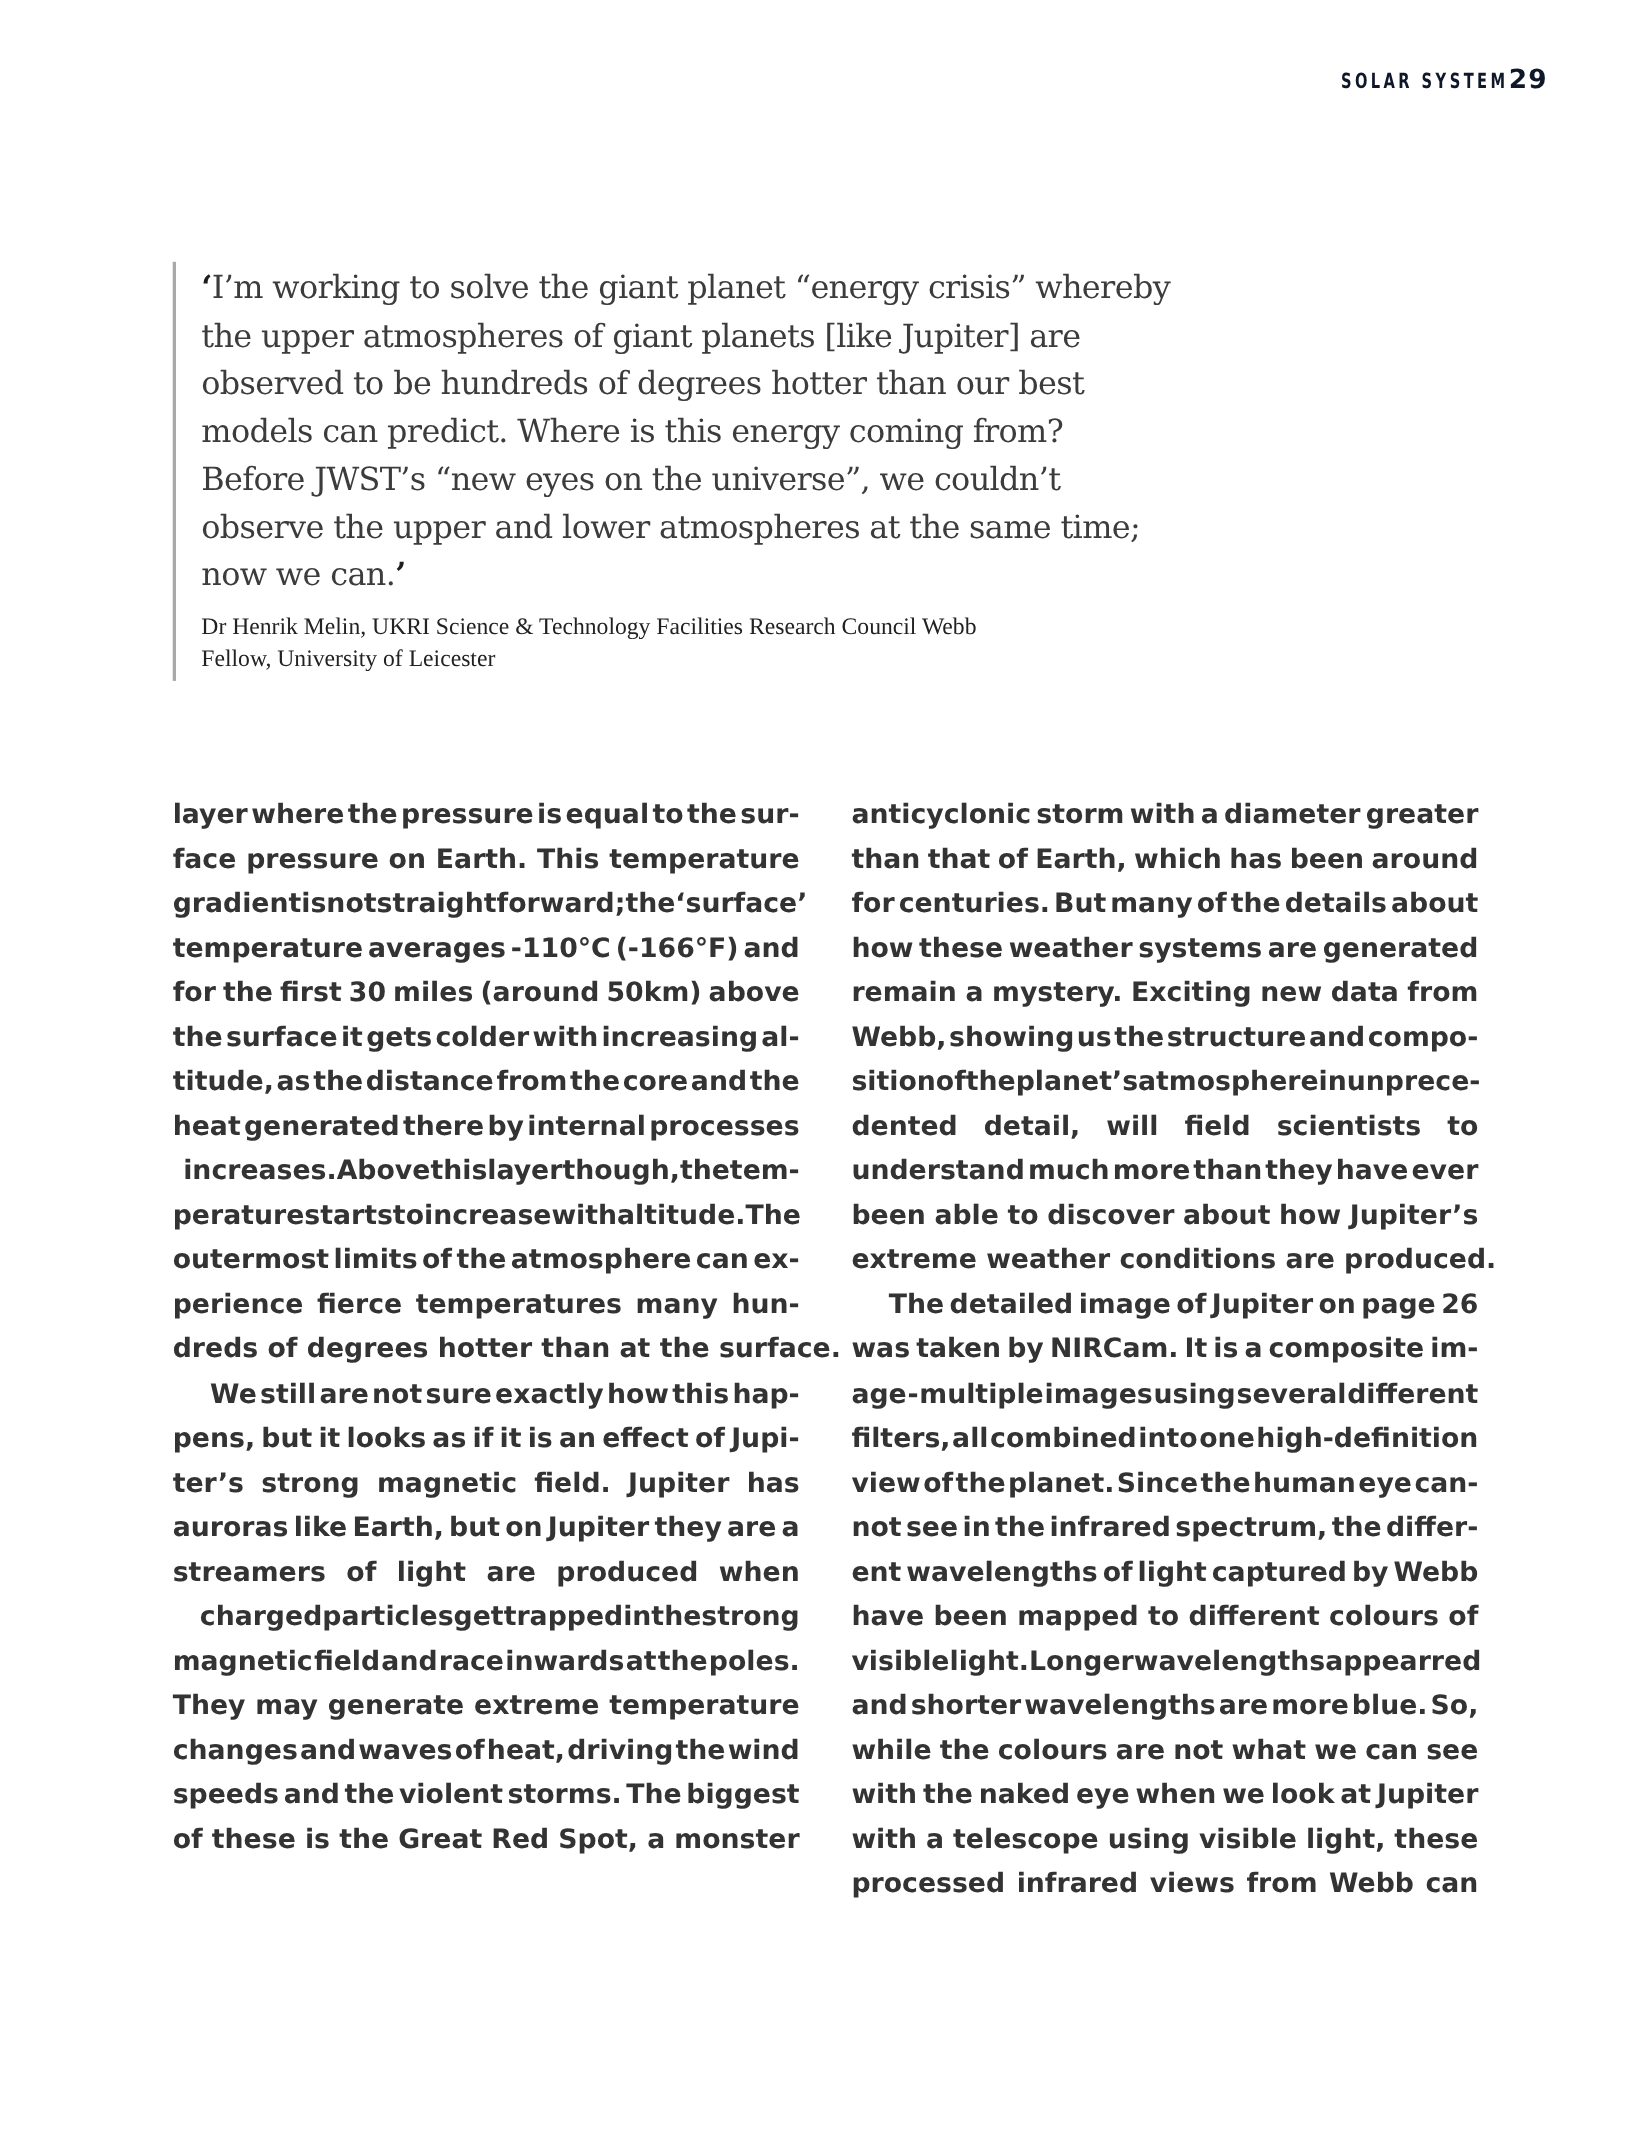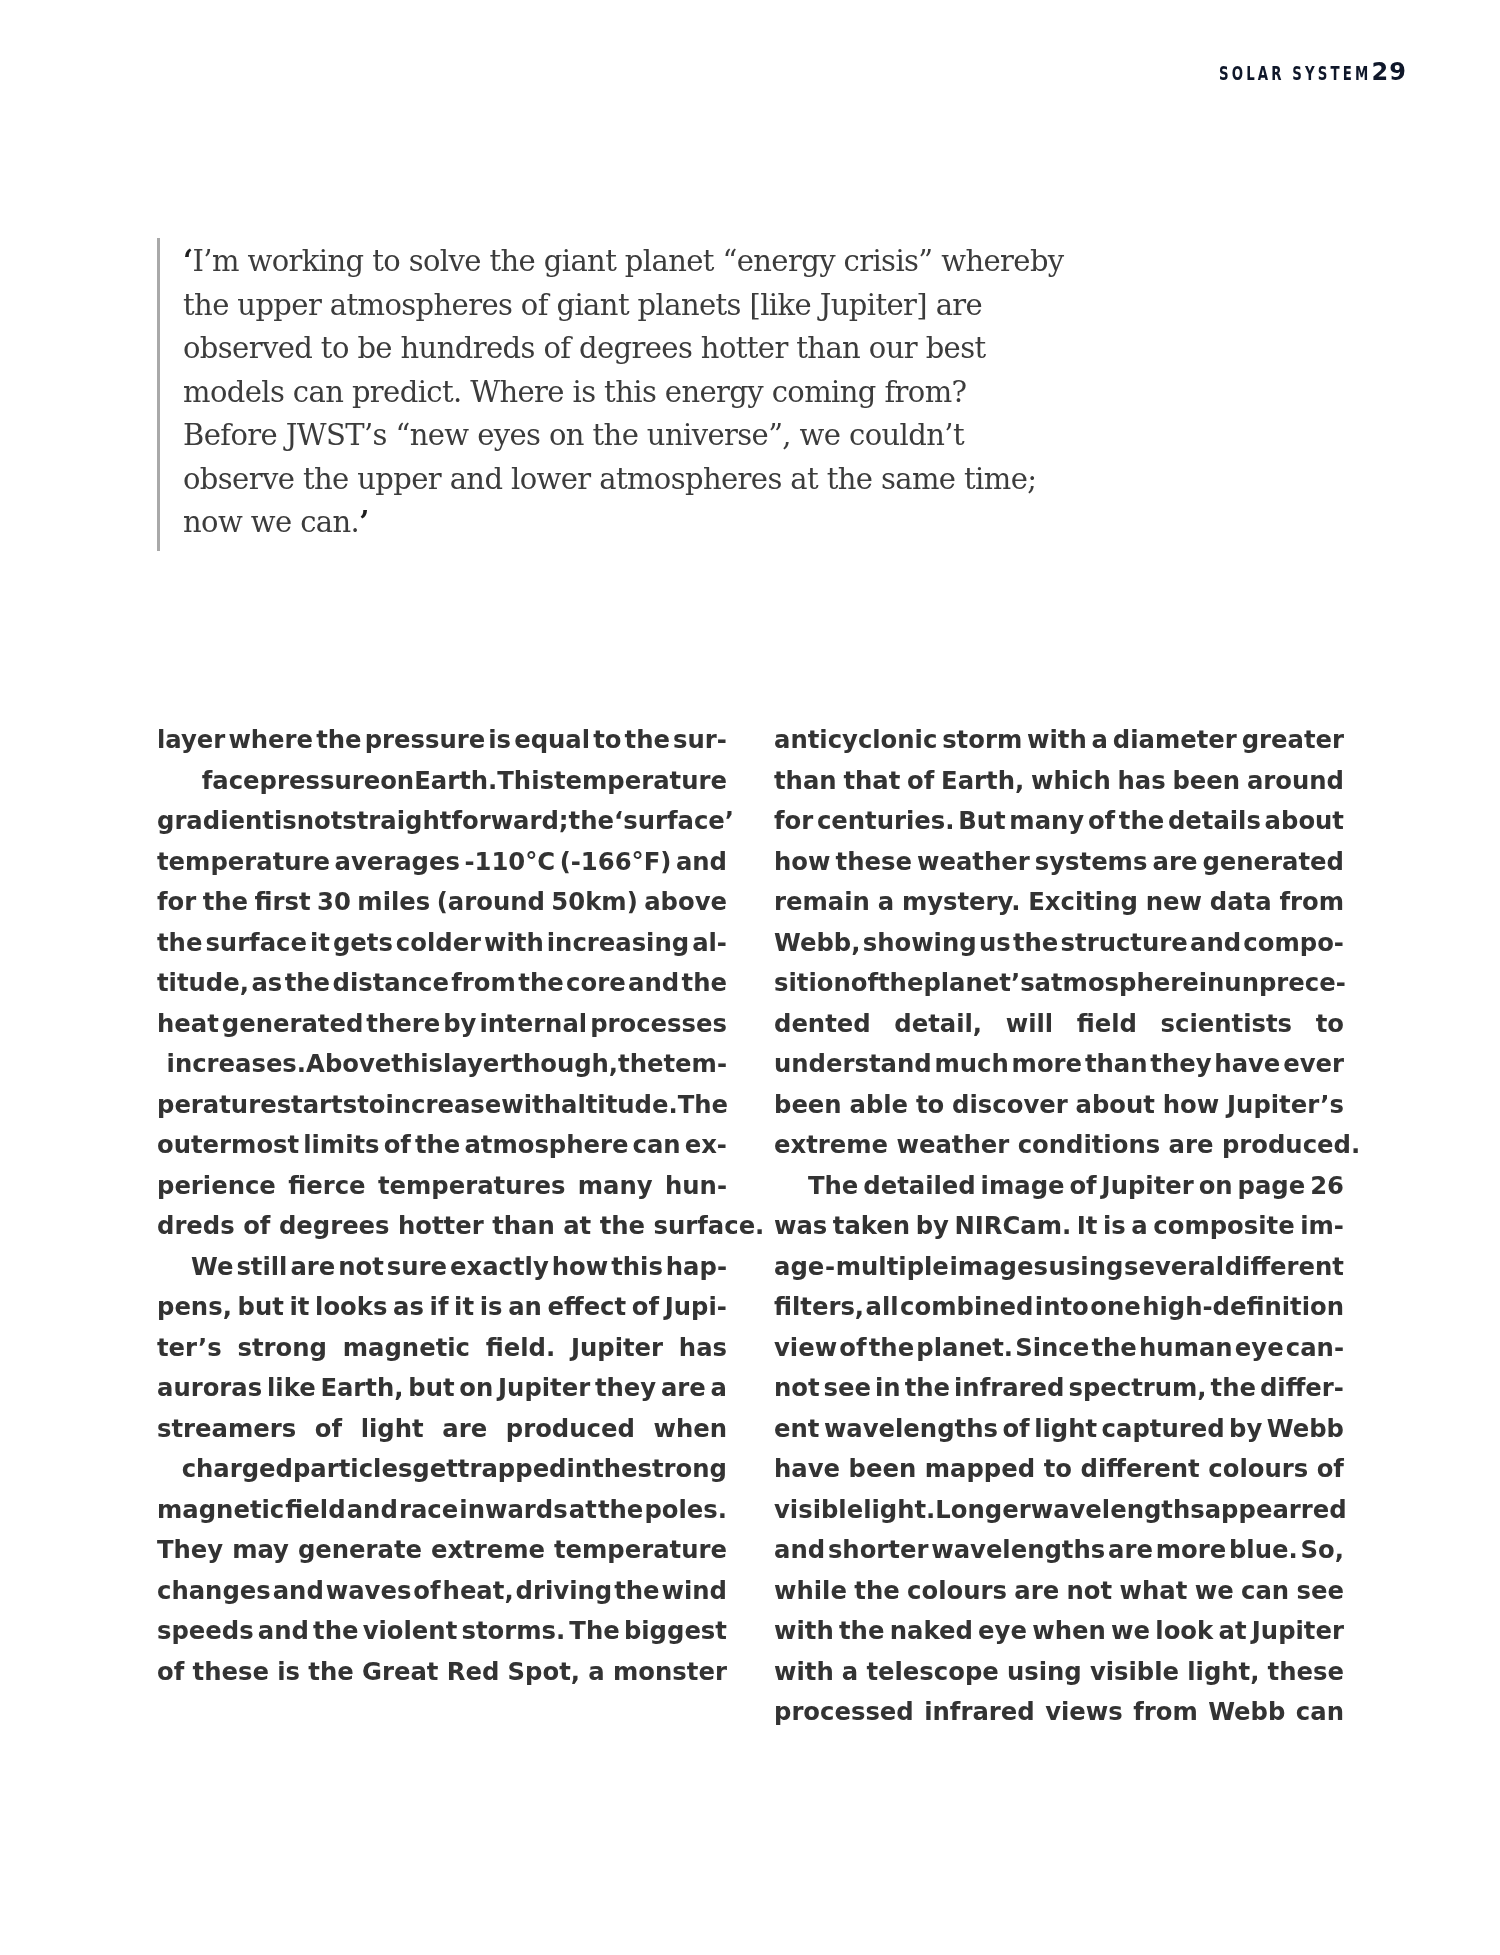--- a/index.html
+++ b/index.html
@@ -51,36 +51,38 @@
 </div>
 
 <div class="pullquote">
   <p class="quote-text"><span class="quote-mark">‘</span><span>I’m working to solve the giant planet “energy crisis” whereby</span>
 <span>the upper atmospheres of giant planets [like Jupiter] are</span>
 <span>observed to be hundreds of degrees hotter than our best</span>
 <span>models can predict. Where is this energy coming from?</span>
 <span>Before JWST’s “new eyes on the universe”, we couldn’t</span>
 <span>observe the upper and lower atmospheres at the same time;</span>
 <span>now we can.</span><span class="quote-mark">’</span></p>
+  <div class="attribution"><span>Dr Henrik Melin, UKRI Science &amp; Technology Facilities Research Council Webb</span>
+<span>Fellow, University of Leicester</span></div>
 </div>
 
 <div class="columns">
   <div class="col" id="col0">
       <span class="line" style="display: flex; justify-content: space-between;">
         <span>layer</span>
         <span>where</span>
         <span>the</span>
         <span>pressure</span>
         <span>is</span>
         <span>equal</span>
         <span>to</span>
         <span>the</span>
         <span>sur-</span>
       </span>
-      <span class="line" style="display: flex; justify-content: flex-end;">
+      <span class="line" style="display: flex; justify-content: space-between;">
         <span>face</span>
         <span>pressure</span>
         <span>on</span>
         <span>Earth.</span>
         <span>This</span>
         <span>temperature</span>
       </span>
       <span class="line" style="display: flex; justify-content: space-between;">
         <span>gradient</span>
         <span>is</span>

